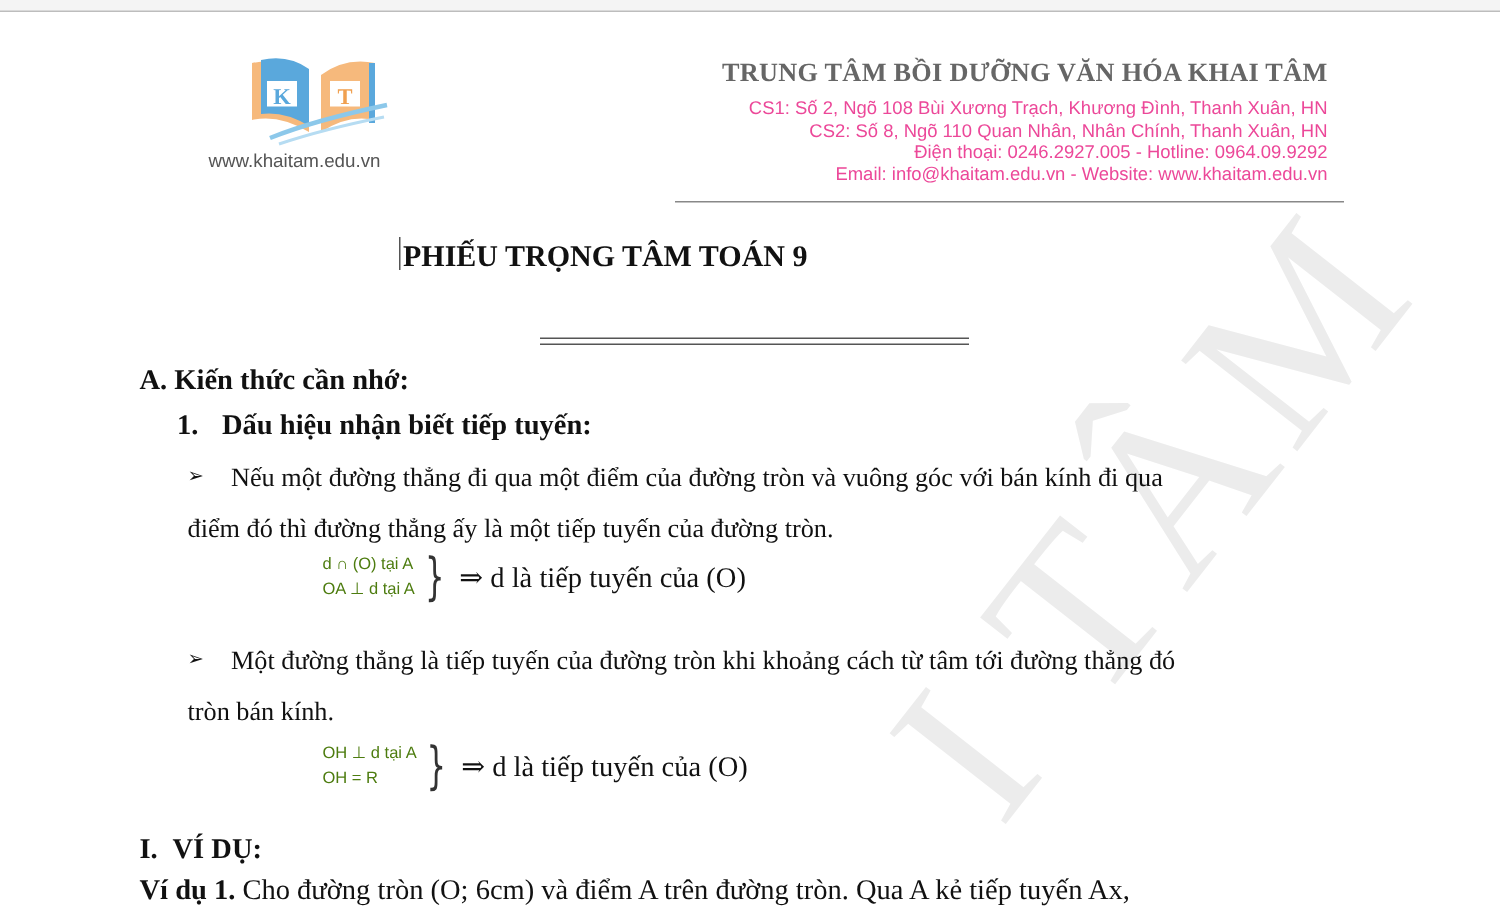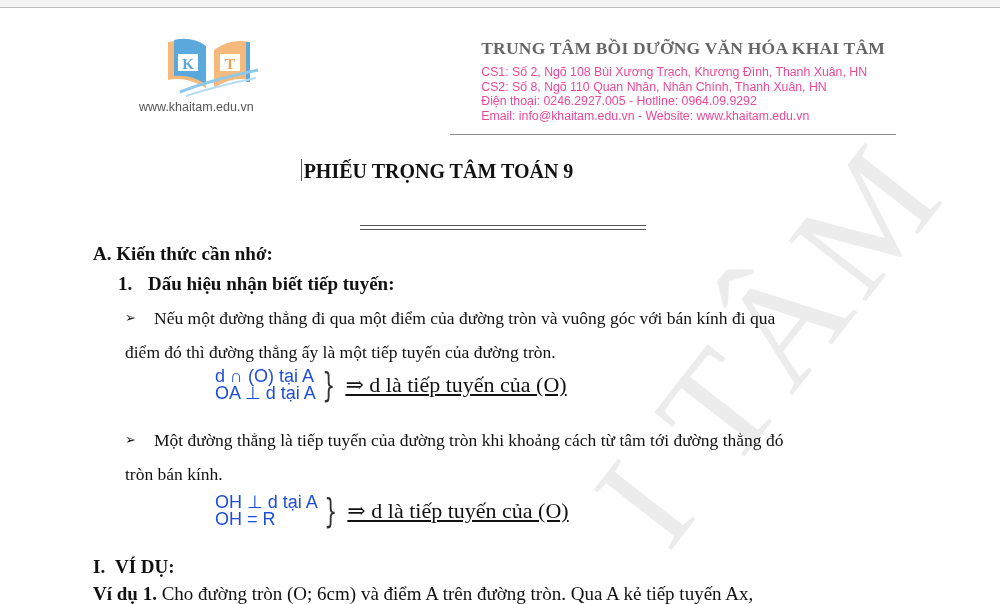--- a/index.html
+++ b/index.html
@@ -20,36 +20,36 @@
     }
     .page { position: absolute; left: 0; top: 0; width: 1000px; height: 604px; z-index: 1; }
 
     
     .logo { position: absolute; left: 160px; top: 36px; width: 100px; height: 62px; }
     .logo-url {
       position: absolute; left: 139px; top: 100px; font-family: "Liberation Sans", sans-serif;
       font-size: 12.5px; color: #555;
     }
     .org {
-      position: absolute; right: 115px; top: 38px; text-align: left;
+      position: absolute; right: 115px; top: 38px; text-align: right;
     }
     .org-name {
       font-family: "Liberation Serif", serif; font-weight: bold; font-size: 17.5px; color: #666;
       letter-spacing: 0.2px; margin-bottom: 6px;
     }
     .org-line {
       font-family: "Liberation Sans", sans-serif; font-size: 12.3px; color: #ec4899; line-height: 14.5px;
     }
     .header-rule {
       position: absolute; left: 450px; top: 134px; width: 446px; height: 0;
       border-top: 1px solid #888;
     }
 
     
-    .title-block { position: absolute; left: 0; top: 158px; width: 804px; text-align: center; padding-left: 35px; }
+    .title-block { position: absolute; left: 0; top: 158px; width: 804px; text-align: center; }
     .title-1 { font-weight: bold; font-size: 20px; line-height: 26px; }
     .title-1 .cursor { display: inline-block; width: 1px; height: 22px; background: #555; vertical-align: -3px; margin-right: 2px; }
     .title-2 { font-weight: bold; font-size: 20px; line-height: 26px; }
     .title-2 i { font-weight: bold; }
     .double-rule {
       position: absolute; left: 360px; top: 225px; width: 286px; height: 3px;
       border-top: 1px solid #555; border-bottom: 1px solid #555;
     }
 
     
@@ -63,27 +63,27 @@
       position: absolute; left: 0; top: 0; font-size: 13px; font-family: "DejaVu Sans", sans-serif;
     }
     .bullet .text { margin-left: 29px; width: 760px; display: block; text-align: justify; }
     .bullet .cont { display: block; }
     .b1 { top: 301px; }
     .b2 { top: 423px; }
     .formula { position: absolute; left: 215px; display: flex; align-items: center; }
     .f1 { top: 368px; }
     .f2 { top: 494px; justify-content: flex-end; }
     .formula .lines {
-      font-family: "Liberation Sans", sans-serif; font-size: 18px; line-height: 17px; color: #1d4ed8;
+      font-family: "Liberation Sans", sans-serif; font-size: 11px; line-height: 17px; color: #4d7c0f;
     }
     .formula .brace {
       font-family: "DejaVu Sans", sans-serif; font-size: 34px; line-height: 34px; margin: 0 6px 0 2px;
       transform: scaleX(0.6); display: inline-block; color: #333;
     }
-    .formula .result { font-size: 22px; text-decoration: underline; }
+    .formula .result { font-size: 19px; }
     .sec-i { position: absolute; left: 93px; top: 556px; font-weight: bold; font-size: 19px; }
     .sec-i .num { display: inline-block; width: 22px; }
     .example { position: absolute; left: 93px; top: 583px; font-size: 19px; white-space: nowrap; }
     .example b { font-weight: bold; }
   </style>
 </head>
 <body>
 
 <div class="top-strip"></div>
 <div class="watermark">I TÂM</div>

